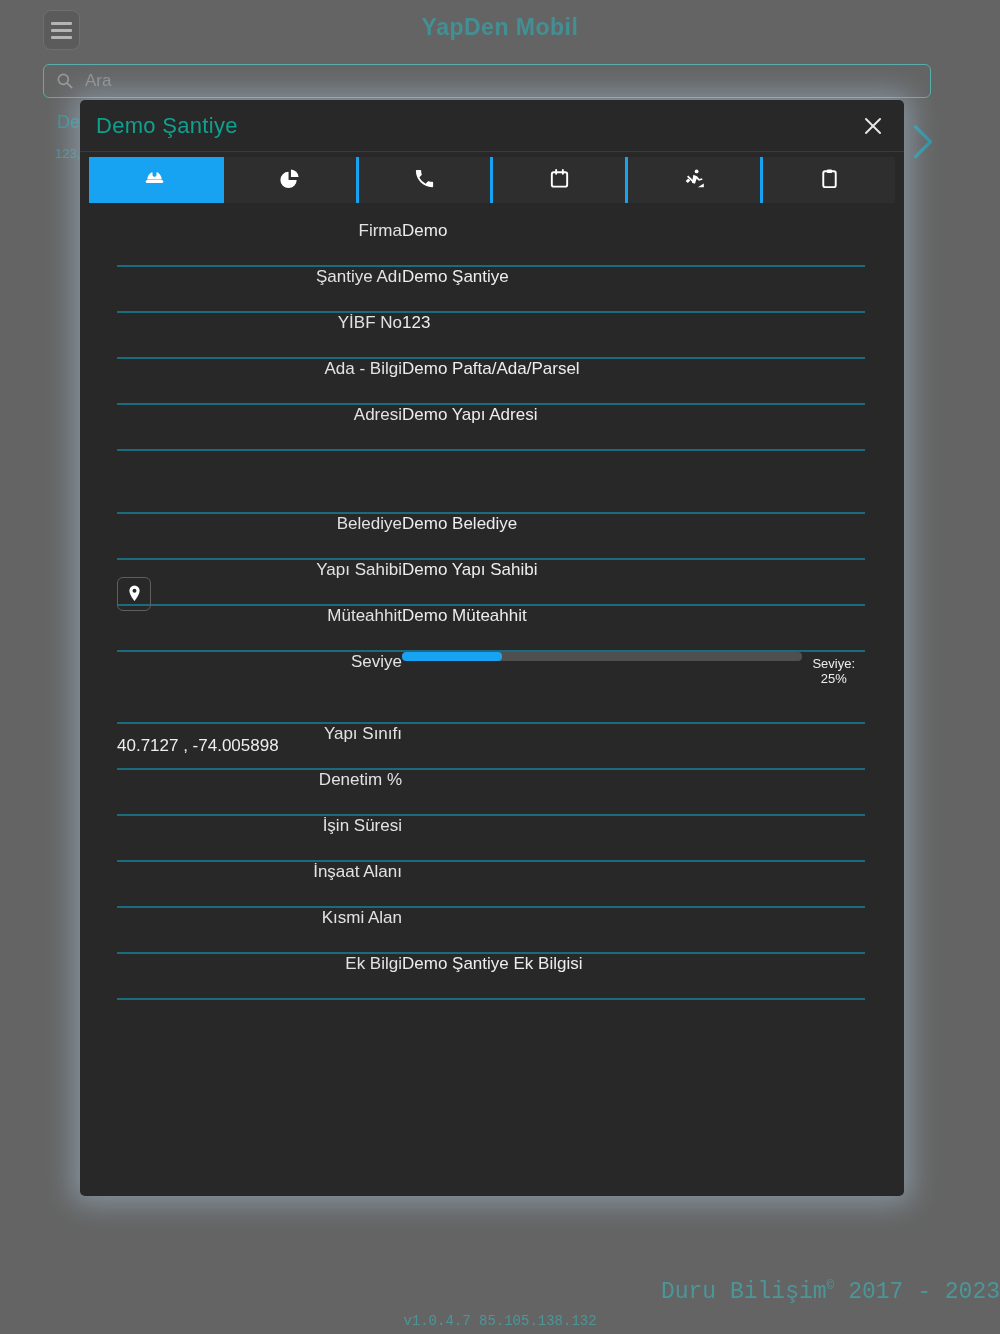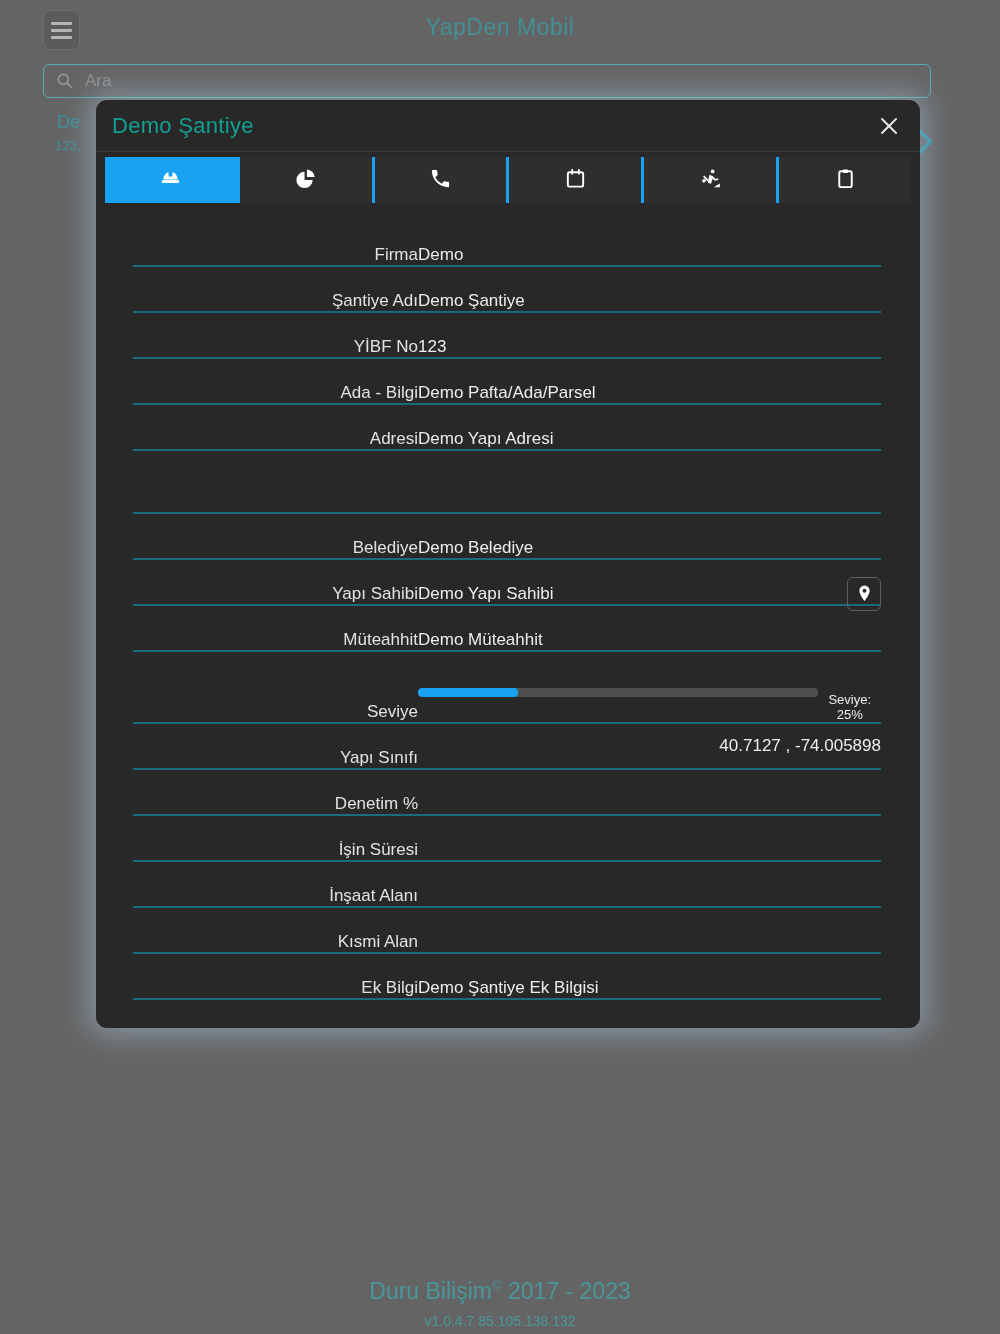--- a/index.html
+++ b/index.html
@@ -17,40 +17,40 @@
   }
   
   .hamburger{
     position:absolute;left:43px;top:10px;width:37px;height:40px;
     background:#5b5b5b;border:1px solid #6f6f6f;border-radius:8px;
     display:flex;flex-direction:column;justify-content:center;align-items:center;gap:4px;cursor:pointer;
   }
   .hamburger span{display:block;width:21px;height:3px;background:#b5b5b5;border-radius:1px;}
   .app-title{
     position:absolute;top:14px;left:0;width:100%;text-align:center;
-    color:#448f93;font-size:23px;font-weight:400;letter-spacing:.5px;
+    color:#448f93;font-size:23px;font-weight:700;letter-spacing:.5px;
   }
   .search-wrap{
     position:absolute;left:43px;top:64px;width:888px;height:34px;
     border:1px solid #58aeac;border-radius:6px;display:flex;align-items:center;
   }
   .search-wrap .s-icon{width:20px;height:20px;margin-left:11px;flex:0 0 auto;}
   .search-wrap input{
     flex:1;height:100%;background:transparent;border:none;outline:none;
     color:#d5d5d5;font-size:17px;padding:0 10px;font-family:inherit;
   }
   .search-wrap input::placeholder{color:#8f8f8f;}
   
   .bg-item-title{position:absolute;left:57px;top:112px;font-size:18px;color:#3b8e96;}
-  .bg-item-sub{position:absolute;left:55px;top:138px;font-size:13px;color:#43909b;}
+  .bg-item-sub{position:absolute;left:55px;top:146px;font-size:13px;color:#43909b;}
   .bg-item-chevron{position:absolute;left:908px;top:123px;width:30px;height:38px;cursor:pointer;}
   
   .modal{
-    position:absolute;left:96px;top:100px;width:824px;height:928px;
-    background:var(--modal-bg);border-radius:11px;
+    position:absolute;left:80px;top:100px;width:824px;height:1096px;
+    background:var(--modal-bg);border-radius:5px;
     box-shadow:0 0 28px 8px rgba(173,203,227,.45);
   }
   .modal-header{
     height:52px;display:flex;align-items:center;justify-content:space-between;
     padding:0 16px;border-bottom:1px solid #3a3a3a;
   }
   .modal-title{color:var(--accent-teal);font-size:22px;font-weight:500;letter-spacing:.3px;}
   .modal-close{width:30px;height:30px;border:none;background:transparent;cursor:pointer;padding:2px;}
   .modal-close svg{width:100%;height:100%;}
   
@@ -58,21 +58,21 @@
   .tab{
     flex:1;background:#2e2e2e;display:flex;align-items:center;justify-content:center;cursor:pointer;
     border-left:3px solid var(--accent-blue);
   }
   .tab:first-child{border-left:none;}
   .tab.active{background:var(--accent-blue);}
   .tab svg{width:23px;height:23px;}
   
   .fields{margin-top:18px;}
   .row{
-    display:flex;align-items:flex-end;
+    display:flex;align-items:flex-start;
     margin:0 39px 0 37px;height:46px;
     border-bottom:2px solid var(--divider-teal);
   }
   .row.location{height:63px;flex-direction:column;}
   .row.progress{height:72px;}
   .f-label{
     flex:0 0 285px;text-align:right;color:#e2e2e2;font-size:17px;
     display:flex;justify-content:flex-end;align-items:center;
   }
   .f-value{flex:1;color:#ededed;font-size:17px;}
@@ -80,27 +80,27 @@
     width:34px;height:34px;background:transparent;border:1px solid #5f5f5f;border-radius:6px;
     display:flex;align-items:center;justify-content:center;cursor:pointer;
   }
   .loc-btn svg{width:19px;height:19px;}
   .prog-cell{display:flex;}
   .prog-track{width:100%;height:9px;background:#4f4f4f;border-radius:4px;overflow:hidden;}
   .prog-fill{height:100%;background:var(--accent-blue);border-radius:4px;}
   .prog-caption{margin-top:4px;text-align:center;color:#ededed;font-size:13px;}
   
   .footer-brand{
-    position:absolute;top:1278px;left:0;width:100%;text-align:center;
-    color:#4a979a;font-size:23px;font-weight:500;
+    position:absolute;top:1278px;left:0;width:100%;text-align:right;
+    color:#4a979a;font-size:23px;font-weight:500;font-family:Liberation Mono, monospace;
   }
   .footer-brand sup{font-size:13px;}
   .footer-version{
     position:absolute;top:1313px;left:0;width:100%;text-align:center;
-    color:#4a979a;font-size:14px;
+    color:#4a979a;font-size:14px;font-family:Liberation Mono, monospace;
   }
 </style>
 </head>
 <body>
 
 <div class="hamburger">
   <span></span>
   <span></span>
   <span></span>
 </div>

